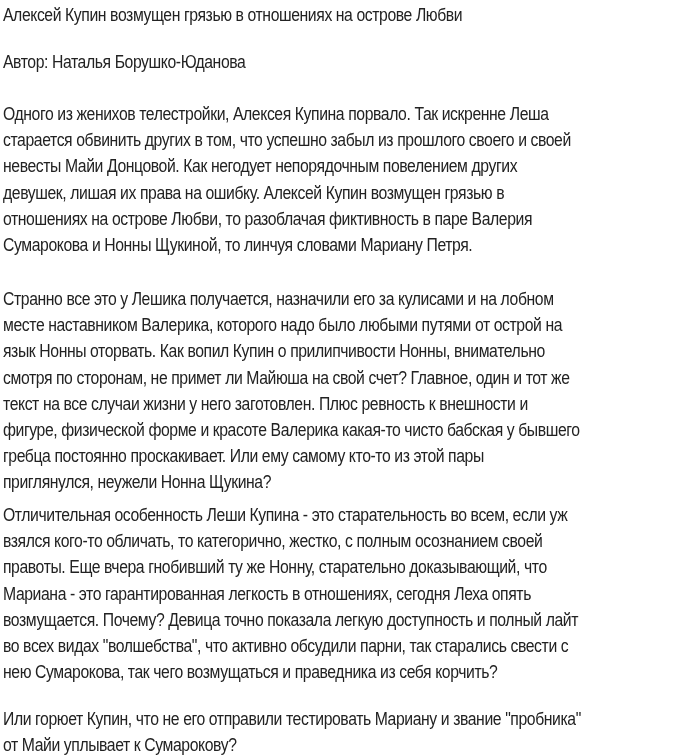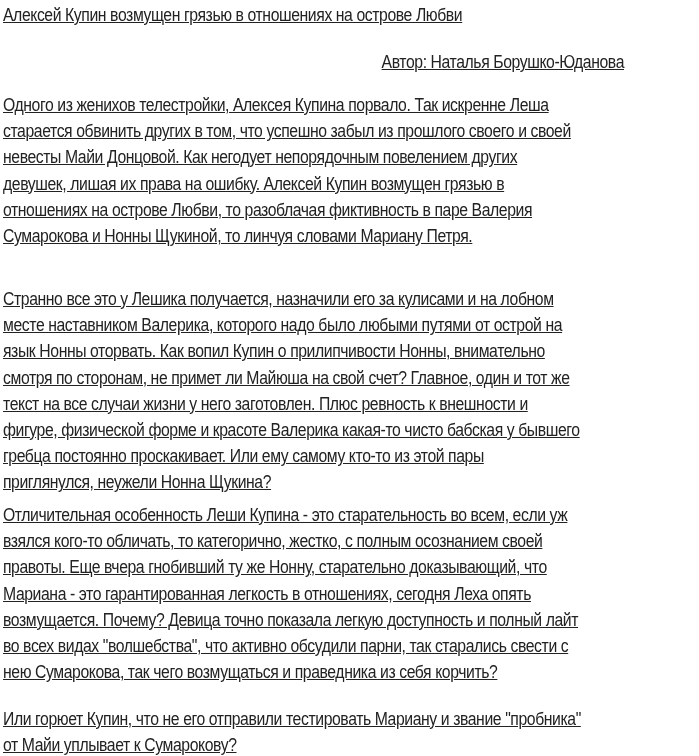--- a/index.html
+++ b/index.html
@@ -16,46 +16,45 @@
     }
     .article {
       position: relative;
       padding: 0 0 0 3px;
       width: 696px;
     }
     .p {
       position: absolute;
       left: 3px;
       width: 690px;
-      text-decoration: underline;
     }
     .p .row {
       display: block;
       white-space: nowrap;
       font-size: 17.5px;
       line-height: 26.2px;
       letter-spacing: -0.45px;
       transform: scaleX(0.9);
       transform-origin: left center;
     }
   </style>
 </head>
 <body>
 
 <div class="article">
 
   <div class="p" style="top:2px;">
     <span class="row">Алексей Купин возмущен грязью в отношениях на острове Любви</span>
   </div>
 
-  <div class="p" style="top:49px;text-align:right;">
+  <div class="p" style="top:49px;">
     <span class="row">Автор: Наталья Борушко-Юданова</span>
   </div>
 
-  <div class="p" style="top:92px;">
+  <div class="p" style="top:101px;">
     <span class="row">Одного из женихов телестройки, Алексея Купина порвало. Так искренне Леша</span>
     <span class="row">старается обвинить других в том, что успешно забыл из прошлого своего и своей</span>
     <span class="row">невесты Майи Донцовой. Как негодует непорядочным повелением других</span>
     <span class="row">девушек, лишая их права на ошибку. Алексей Купин возмущен грязью в</span>
     <span class="row">отношениях на острове Любви, то разоблачая фиктивность в паре Валерия</span>
     <span class="row">Сумарокова и Нонны Щукиной, то линчуя словами Мариану Петря.</span>
   </div>
 
   <div class="p" style="top:286px;">
     <span class="row">Странно все это у Лешика получается, назначили его за кулисами  и на лобном</span>

